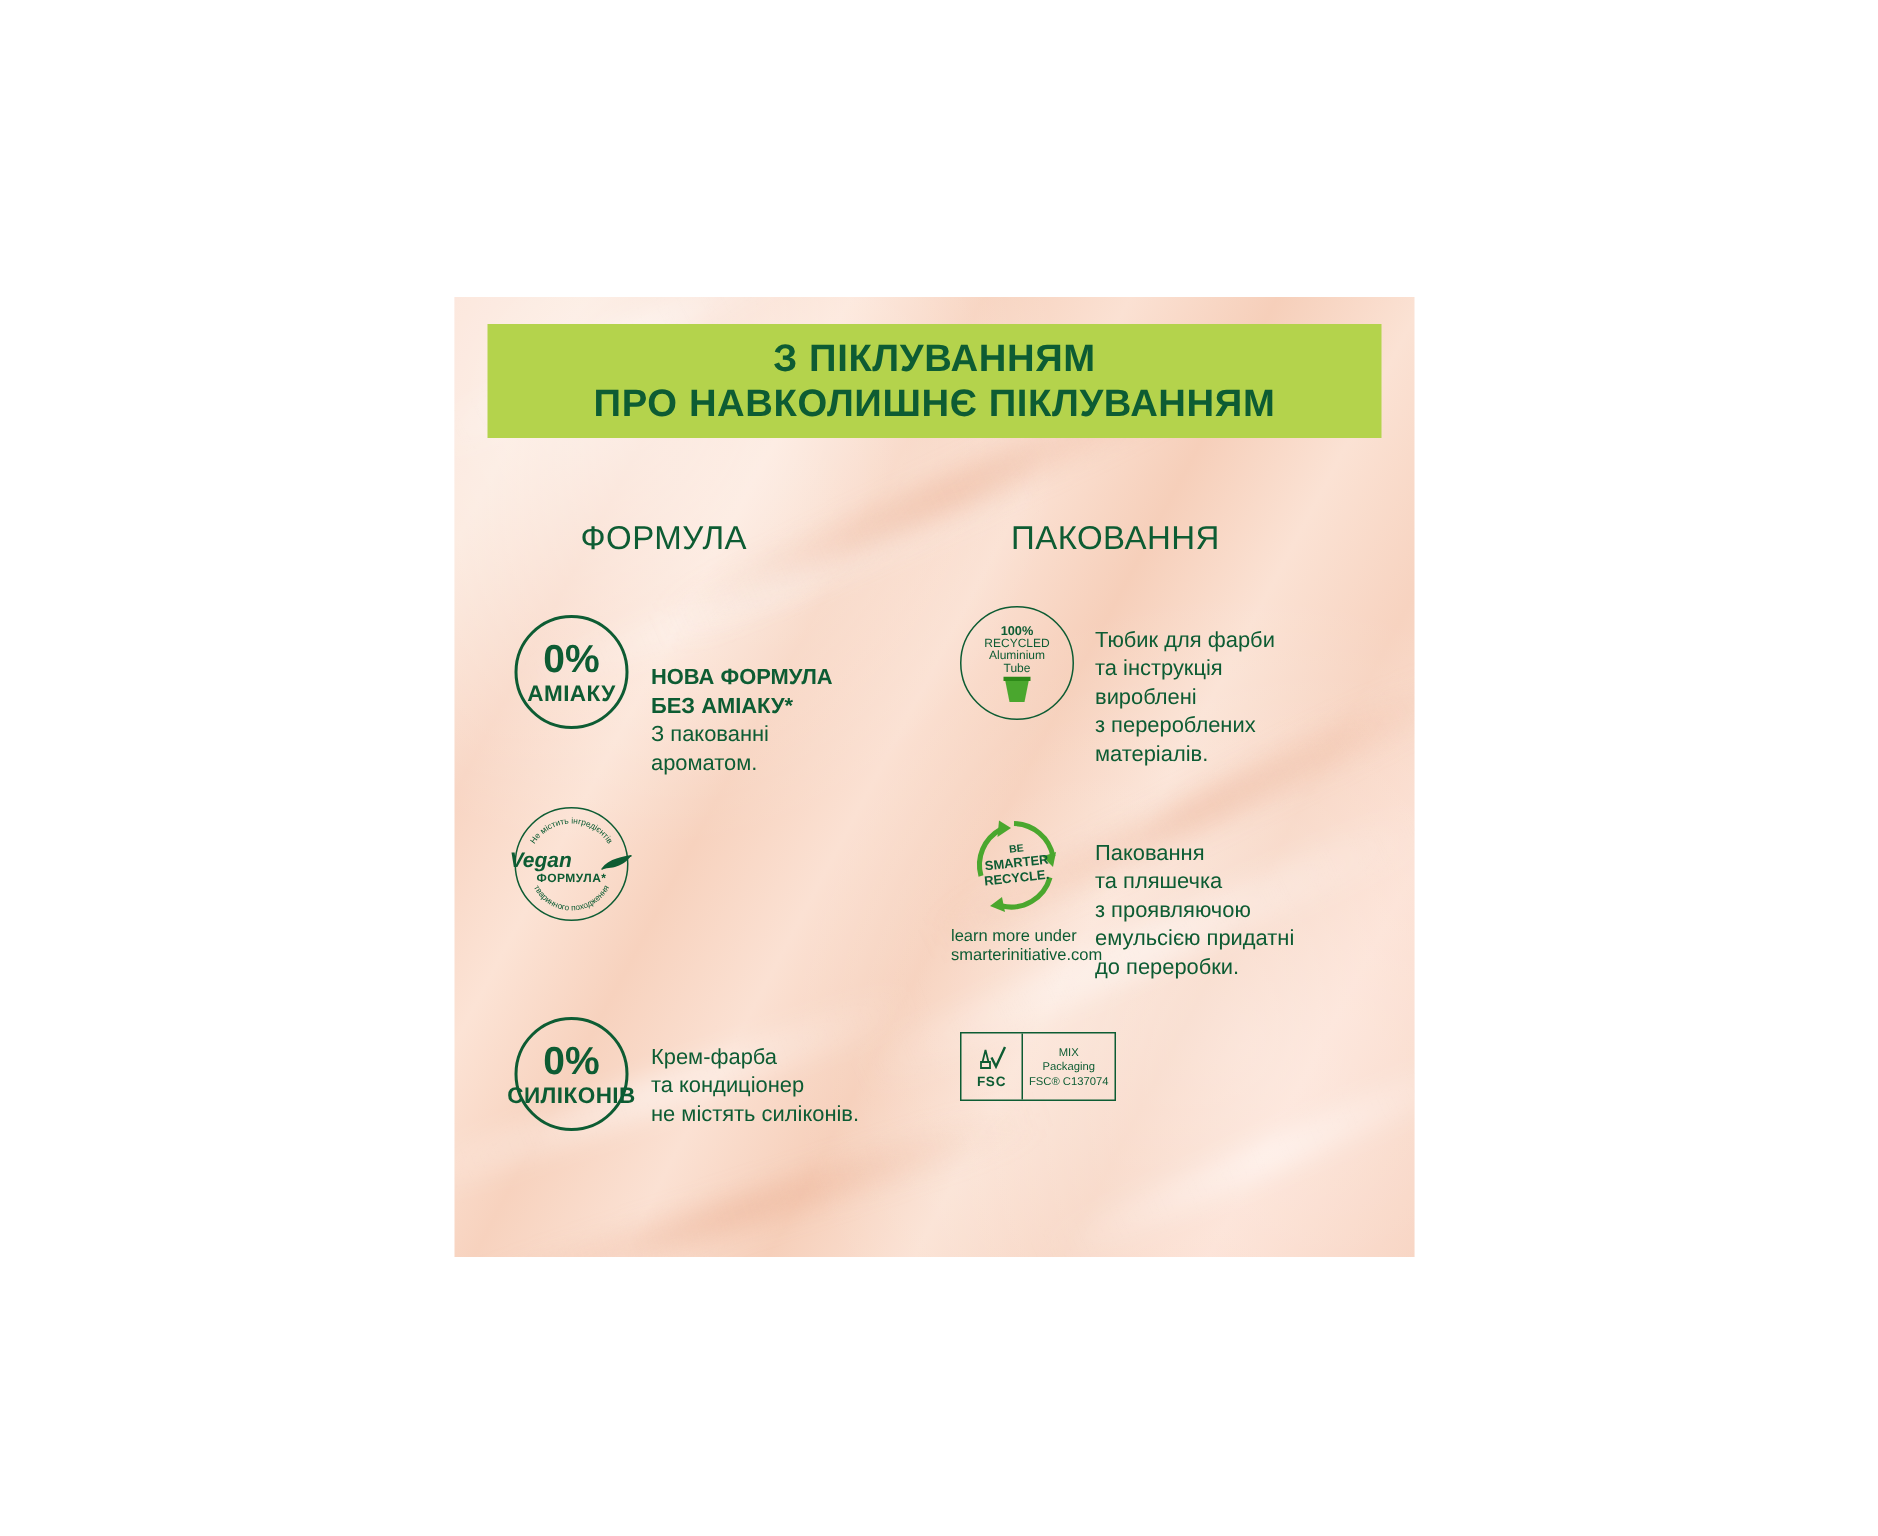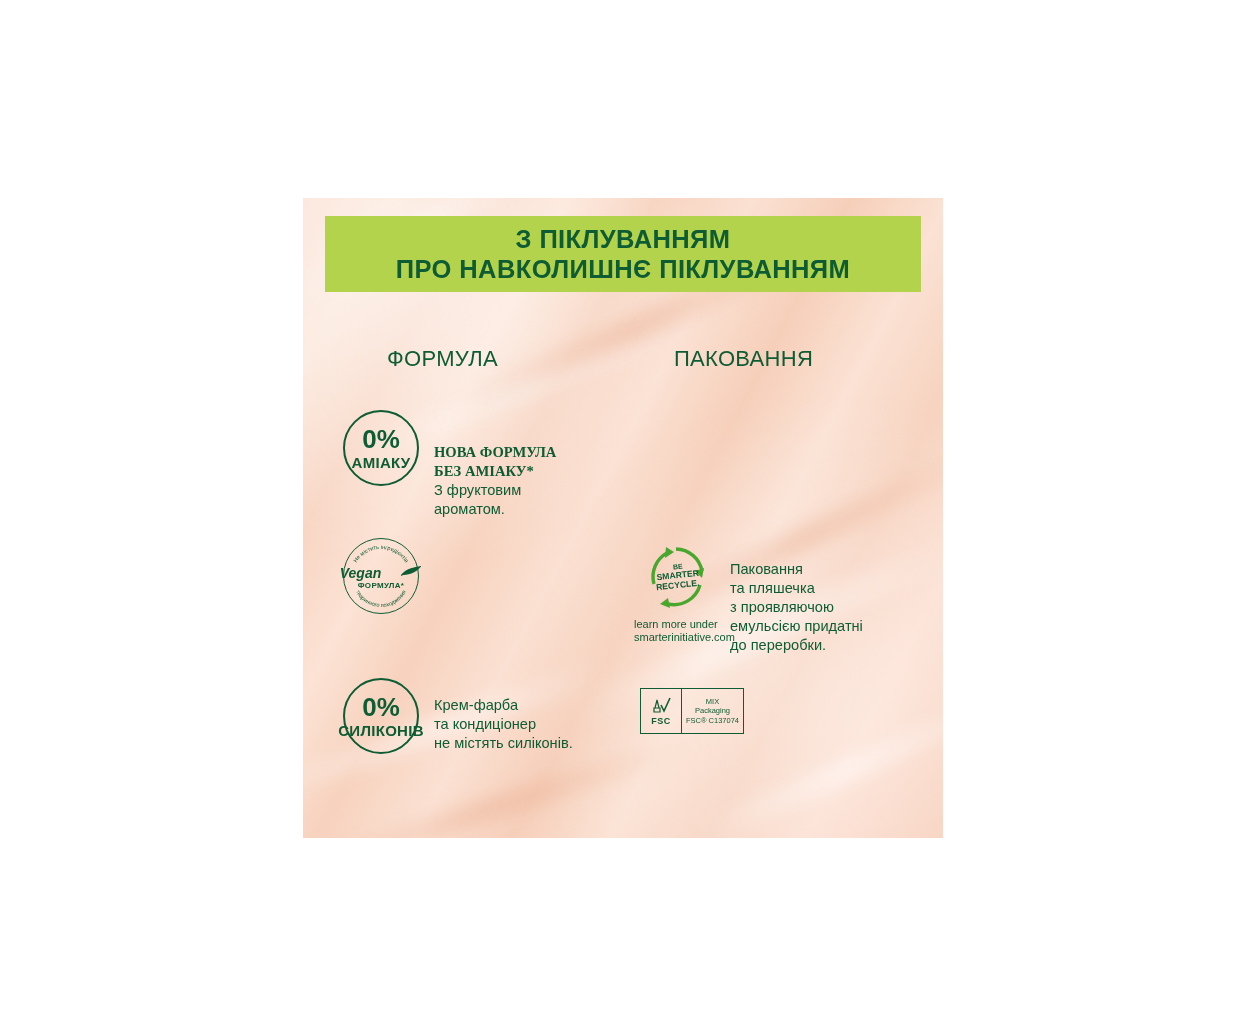--- a/index.html
+++ b/index.html
@@ -102,21 +102,20 @@
   .item-text {
     color: #0d5c33;
     font-size: 14.6px;
     line-height: 1.30;
     white-space: pre-line;
   }
   .item-text .strong {
     font-weight: bold;
     display: block;
     white-space: pre-line;
-    font-family: Liberation Serif, serif;
   }
 
   
   #item-ammonia   { left: 40px;  top: 212px; }
   #item-vegan     { left: 40px;  top: 340px; }
   #item-silicone  { left: 40px;  top: 480px; }
   #item-tube      { left: 337px; top: 206px; }
   #item-recycle   { left: 337px; top: 340px; }
   #item-fsc       { left: 337px; top: 490px; }
 
@@ -227,29 +226,29 @@
 
     <div class="item" id="item-ammonia">
       <div class="badge">
         <div class="circle">
           <div class="big">0%</div>
           <div class="small">АМІАКУ</div>
         </div>
       </div>
       <div class="item-text">
         <span class="strong">НОВА ФОРМУЛА
-БЕЗ АМІАКУ*</span><span>З фруктовим
+БЕЗ АМІАКУ*</span><span>З пакованні
 ароматом.</span>
       </div>
     </div>
 
     <div class="item" id="item-vegan">
       <div class="badge">
         <div class="circle" style="border-width:1.6px;">
-          <div style="display:flex; align-items:flex-start; gap:19px; margin-top:2px;">
+          <div style="display:flex; align-items:flex-end; gap:19px; margin-top:2px;">
             <span style="font-size:14px; font-style:italic; font-weight:bold;">Vegan</span>
             <svg width="22" height="12" viewBox="0 0 22 12">
               <path d="M1 10 C7 10 16 9 21 1 C16 2 6 3 1 10 Z" fill="#0d5c33"></path>
               <path d="M1 10.6 C8 7.5 15 4.5 21 1.4" stroke="#0d5c33" stroke-width="0.9" fill="none"></path>
             </svg>
           </div>
           <div style="font-size:8px; font-weight:bold; letter-spacing:0.3px;">ФОРМУЛА*</div>
         </div>
         <svg class="arc-text" viewBox="0 0 76 76">
           <defs>
@@ -271,20 +270,39 @@
         <div class="circle">
           <div class="big">0%</div>
           <div class="small">СИЛІКОНІВ</div>
         </div>
       </div>
       <div class="item-text">Крем-фарба
 та кондиціонер
 не містять силіконів.</div>
     </div>
 
+    <div class="item" id="item-tube">
+      <div class="badge">
+        <div class="circle" style="border-width:1.6px; justify-content:flex-start; padding-top:11px;">
+          <div class="tiny" style="font-weight:bold; font-size:8.5px;">100%</div>
+          <div class="tiny" style="font-size:8px;">RECYCLED</div>
+          <div class="tiny" style="font-size:8px;">Aluminium</div>
+          <div class="tiny" style="font-size:8px;">Tube</div>
+          <svg width="26" height="18" viewBox="0 0 26 18" style="margin-top:1px;">
+            <path d="M5 2 L21 2 L18 17 L8 17 Z" fill="#4aa72e"></path>
+            <rect x="4" y="0" width="18" height="3" fill="#2d8a18"></rect>
+          </svg>
+        </div>
+      </div>
+      <div class="item-text">Тюбик для фарби
+та інструкція
+вироблені
+з перероблених
+матеріалів.</div>
+    </div>
 
     <div class="item" id="item-recycle">
       <div class="badge">
         <div class="circle" style="border:none;">
           <svg width="76" height="76" viewBox="0 0 76 76" style="position:absolute; left:0; top:0;">
             <g fill="none" stroke="#4aa72e" stroke-width="3.4">
               <path d="M14 46 A 27 27 0 0 1 27 15"></path>
               <path d="M36 11 A 27 27 0 0 1 62 33"></path>
               <path d="M60 47 A 27 27 0 0 1 28 66"></path>
             </g>

